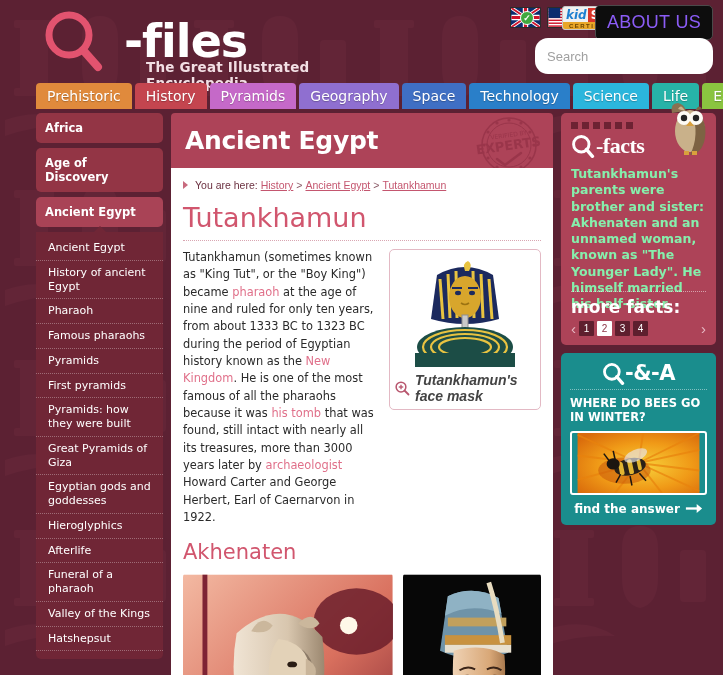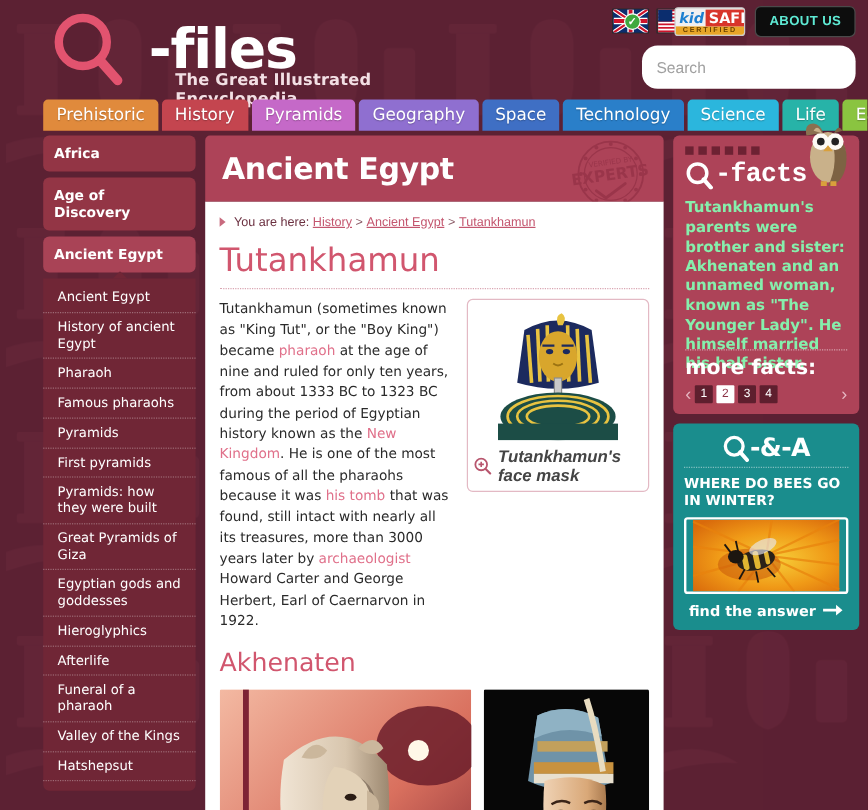--- a/index.html
+++ b/index.html
@@ -64,22 +64,22 @@
   }
   #kidsafe .ks-top { display:flex; height: 15px; align-items:center; }
   #kidsafe .ks-kid { color: #1d7fd0; font-weight: bold; font-size: 12px; padding-left: 3px;
       font-family: "DejaVu Sans", sans-serif; font-style: italic;}
   #kidsafe .ks-safe { background:#d8352a; color:#fff; font-weight: bold; font-size: 12px;
       padding: 0 3px; margin-left:1px; font-family: "DejaVu Sans", sans-serif; }
   #kidsafe .ks-cert { background:#e8a628; color:#6b4400; font-size: 6px; font-weight: bold;
       text-align:center; letter-spacing: 1.5px; height: 9px; line-height: 9px; }
   #about-us {
     position: absolute; right: 10px; top: 5px;
-    background: #0d0d0d; color: #5eead4;
-    font-size: 11px; font-weight: bold;
+    background: #0d0d0d; color: #8b5cf6;
+    font-size: 18px; font-weight: normal;
     padding: 6px 11px; border-radius: 5px;
     border: 1px solid #4a4a4a;
     letter-spacing: .3px;
     cursor: pointer;
   }
   #search-wrap {
     position: absolute; right: 10px; top: 38px;
     width: 178px; height: 36px;
     background: #fff; border-radius: 13px;
     display: flex; align-items: center;
@@ -233,21 +233,21 @@
     padding: 9px 10px 10px 10px; position: relative;
     min-height: 232px;
   }
   #qfacts-dots {
     display: flex; gap: 4px; margin-bottom: 4px;
   }
   #qfacts-dots span { width: 7px; height: 7px; background: #6d2233; display: block; }
   #qfacts-logo {
     display: flex; align-items: center; color: #fff;
     font-size: 22px; font-weight: bold;
-    font-family: Liberation Mono, monospace;
+    font-family: Liberation Serif, serif;
     margin-bottom: 7px; letter-spacing: -.5px;
   }
   #owl { position: absolute; right: 6px; top: -12px; width: 44px; height: 54px; }
   #qfacts-text {
     color: #86efac; font-size: 12.5px; font-weight: bold;
     line-height: 1.3; font-family: "DejaVu Sans", sans-serif;
   }
   #morefacts-wrap {
     position: absolute; left: 10px; right: 10px; bottom: 8px;
   }

